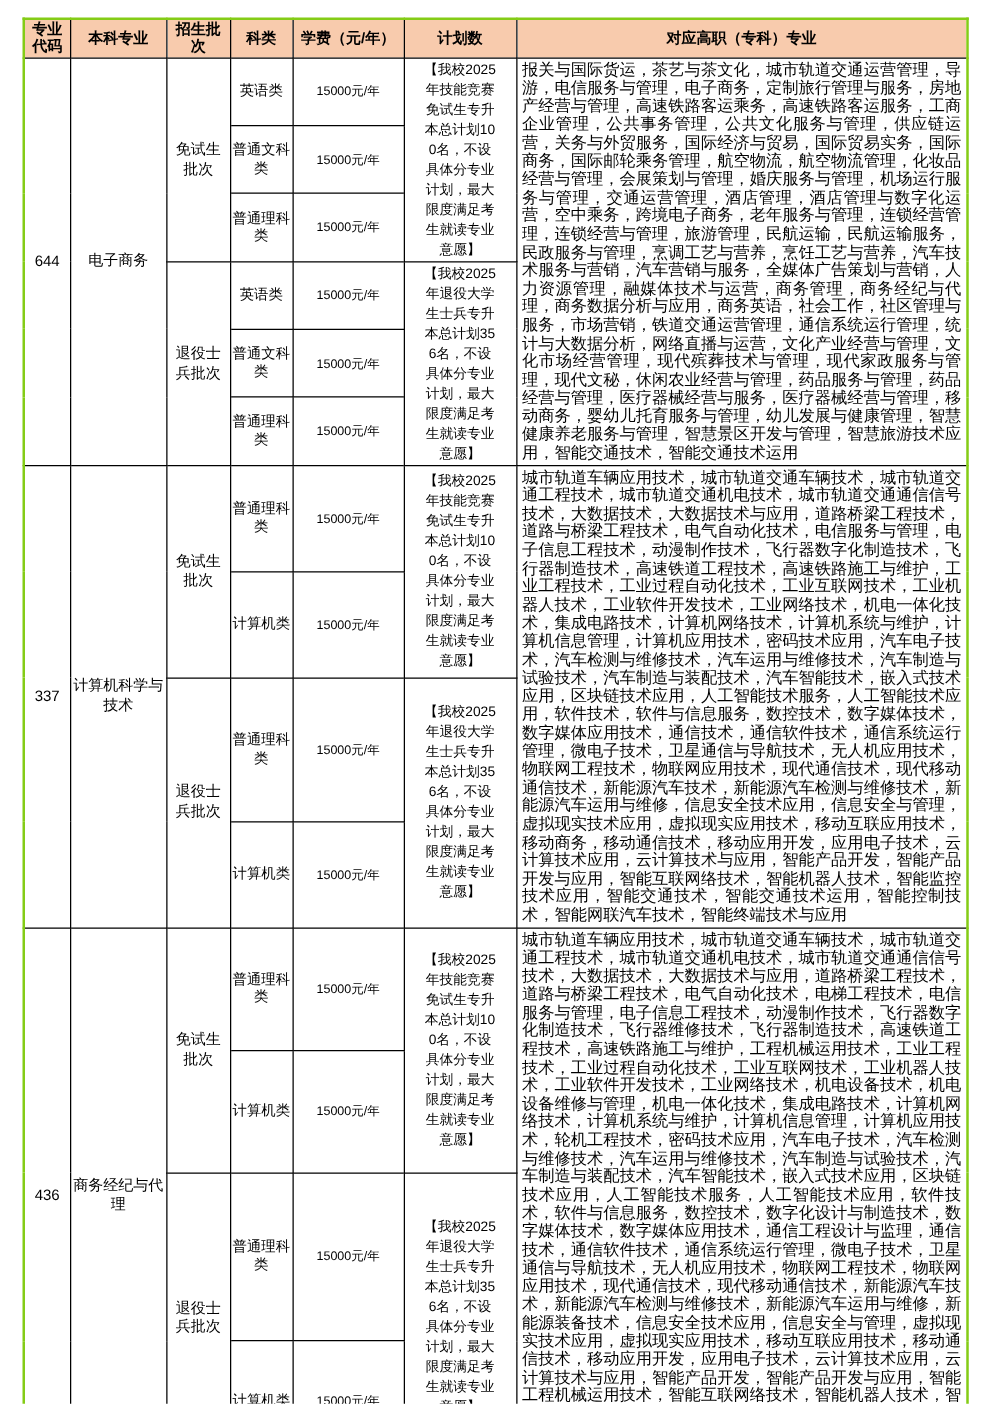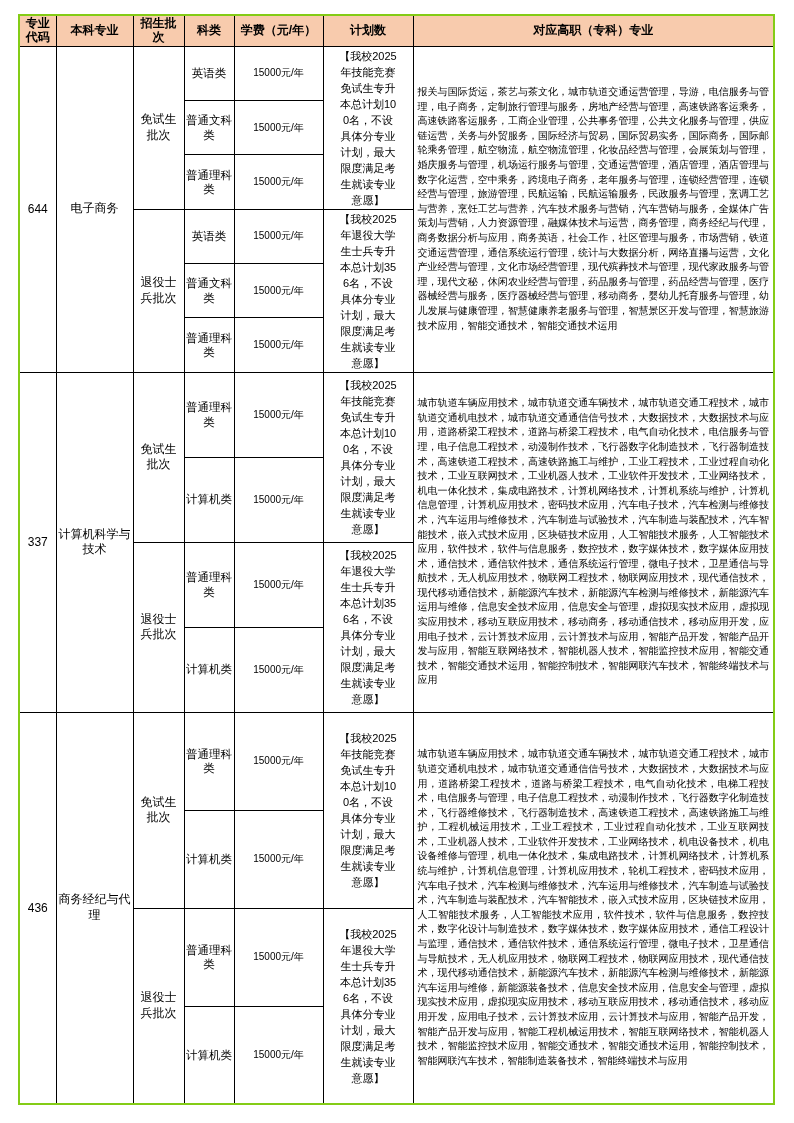--- a/index.html
+++ b/index.html
@@ -24,21 +24,21 @@
   tr.r644 { height: 54px; }
   tr.r337 { height: 85px; }
   tr.r313 { height: 98px; }
   td.code  { font-size: 12px; }
   td.major { font-size: 12px; line-height: 1.3; margin-left: 19px; }
   td.batch { font-size: 12px; line-height: 1.3; }
   td.cat   { font-size: 11.5px; line-height: 1.25; padding: 1px 1px; margin-top: 20px; }
   td.fee   { font-size: 10px; white-space: nowrap; }
   td.plan  { font-size: 11px; line-height: 16px; padding: 1px 14px; }
   td.majors {
-    font-size: 10px; line-height: 14.6px; text-align: justify;
+    font-size: 13px; line-height: 14.6px; text-align: justify;
     padding: 2px 4px; vertical-align: middle;
   }
 </style>
 </head>
 <body>
 
 <div class="sheet">
   <table class="grid">
     <colgroup>
       <col style="width:37px">

